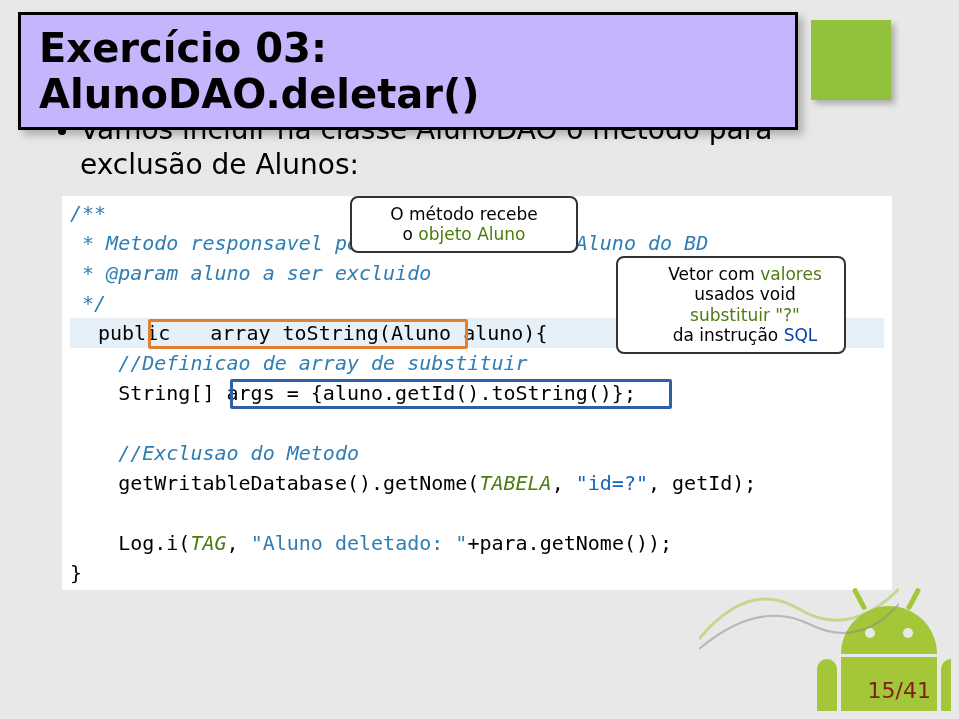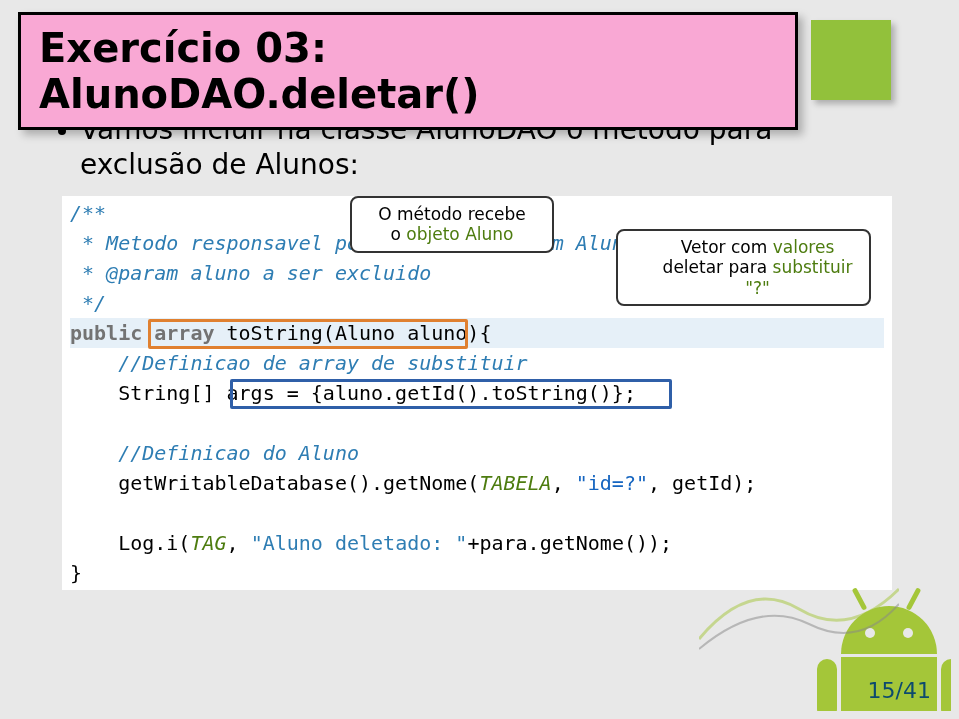--- a/index.html
+++ b/index.html
@@ -13,21 +13,21 @@
     position: absolute;
     left: 0; top: 0;
     width: 959px; height: 719px;
     background: #e8e8e8;
   }
   .title-box {
     position: absolute;
     left: 18px; top: 12px;
     width: 780px;
     border: 3px solid #000;
-    background: #f9a8d4;
+    background: #c4b5fd;
     padding: 10px 18px;
     box-shadow: 5px 5px 8px rgba(0,0,0,0.25);
     z-index: 5;
   }
   .title-text {
     font-size: 40px;
     font-weight: bold;
     color: #000;
   }
   .accent-square {
@@ -64,21 +64,21 @@
     width: 830px;
     background: #fff;
     font-family: "DejaVu Sans Mono", "Liberation Mono", Consolas, monospace;
     font-size: 20px;
     line-height: 1.5;
     padding: 2px 8px;
     white-space: pre;
     color: #000;
   }
   .c-comment { color: #2e7db3; font-style: italic; }
-  .c-key { color: #737373; font-weight: bold; }
+  .c-key { color: #000000; font-weight: normal; padding-left: 28px; }
   .c-teal { color: #4d7c0f; font-style: italic; }
   .c-str { color: #1565c0; }
   .c-str-out { color: #2e7db3; }
   .hl-bg { background: #e6f0f8; display: inline-block; width: 100%; }
 
   .box-orange {
     position: absolute;
     border: 3px solid #e08030;
     border-radius: 2px;
     pointer-events: none;
@@ -108,21 +108,21 @@
   .tail {
     position: absolute;
     width: 0; height: 0;
     z-index: 7;
   }
 
   .page-num {
     position: absolute;
     right: 28px; bottom: 16px;
     font-size: 22px;
-    color: #0c4a6e;
+    color: #7f1d1d;
   }
 
   
   .android-logo {
     position: absolute;
     right: 8px;
     bottom: 8px;
     width: 140px;
     height: 140px;
     overflow: hidden;
@@ -196,47 +196,50 @@
   </div>
 
   <div class="code-block"><span class="c-comment">/**</span>
 <span class="c-comment"> * Metodo responsavel pela exclusao de um Aluno do BD</span>
 <span class="c-comment"> * @param aluno a ser excluido</span>
 <span class="c-comment"> */</span>
 <span class="hl-bg"><span class="c-key">public</span><span class="c-key"> array</span><span> toString(Aluno aluno){</span></span>
 <span class="c-comment">    //Definicao de array de substituir</span>
 <span>    String[] args = {aluno.getId().toString()};</span>
 <span></span>
-<span class="c-comment">    //Definicao do Aluno</span>
+<span class="c-comment">    //Exclusao do Metodo</span>
 <span>    getWritableDatabase().getNome(</span><span class="c-teal">TABELA</span><span>, </span><span class="c-str">"id=?"</span><span>, getId);</span>
 <span></span>
 <span>    Log.i(</span><span class="c-teal">TAG</span><span>, </span><span class="c-str-out">"Aluno deletado: "</span><span>+para.getNome());</span>
 <span>}</span></div>
 
   <div class="box-orange" style="left:148px; top:319px; width:320px; height:30px;"></div>
 
   <div class="box-blue" style="left:230px; top:379px; width:442px; height:30px;"></div>
 
-  <div class="callout" style="left:350px; top:196px; width:204px;">
+  <div class="callout" style="left:350px; top:196px; width:228px;">
     <div>O método recebe</div>
     <div>
       <span>o </span><span class="red">objeto Aluno</span>
     </div>
   </div>
 
   <svg class="tail" style="left:376px; top:264px;" width="60" height="60">
     <polygon points="30,0 50,0 10,56" fill="#fff" stroke="#333" stroke-width="2"></polygon>
   </svg>
 
-  <div class="callout" style="left:616px; top:229px; width:255px;padding-left:40px;">
+  <div class="callout" style="left:616px; top:256px; width:230px;padding-left:40px;">
     <div>
       <span>Vetor com </span><span class="red">valores</span>
     </div>
     <div>
-      <span>deletar para </span><span class="red">substituir "?"</span>
+      <span>usados void </span><span class="red">substituir "?"</span>
+    </div>
+    <div>
+      <span>da instrução </span><span class="blue">SQL</span>
     </div>
   </div>
 
   <svg class="tail" style="left:636px; top:312px;" width="70" height="78">
     <polygon points="38,0 56,0 6,74" fill="#fff" stroke="#333" stroke-width="2"></polygon>
   </svg>
 
   <svg class="abstract-line" viewBox="0 0 200 90">
     <path d="M0,70 Q50,10 100,40 T200,20" stroke="#a4c639" stroke-width="3" fill="none"></path>
     <path d="M0,80 Q60,30 110,55 T200,35" stroke="#888" stroke-width="2" fill="none"></path>

